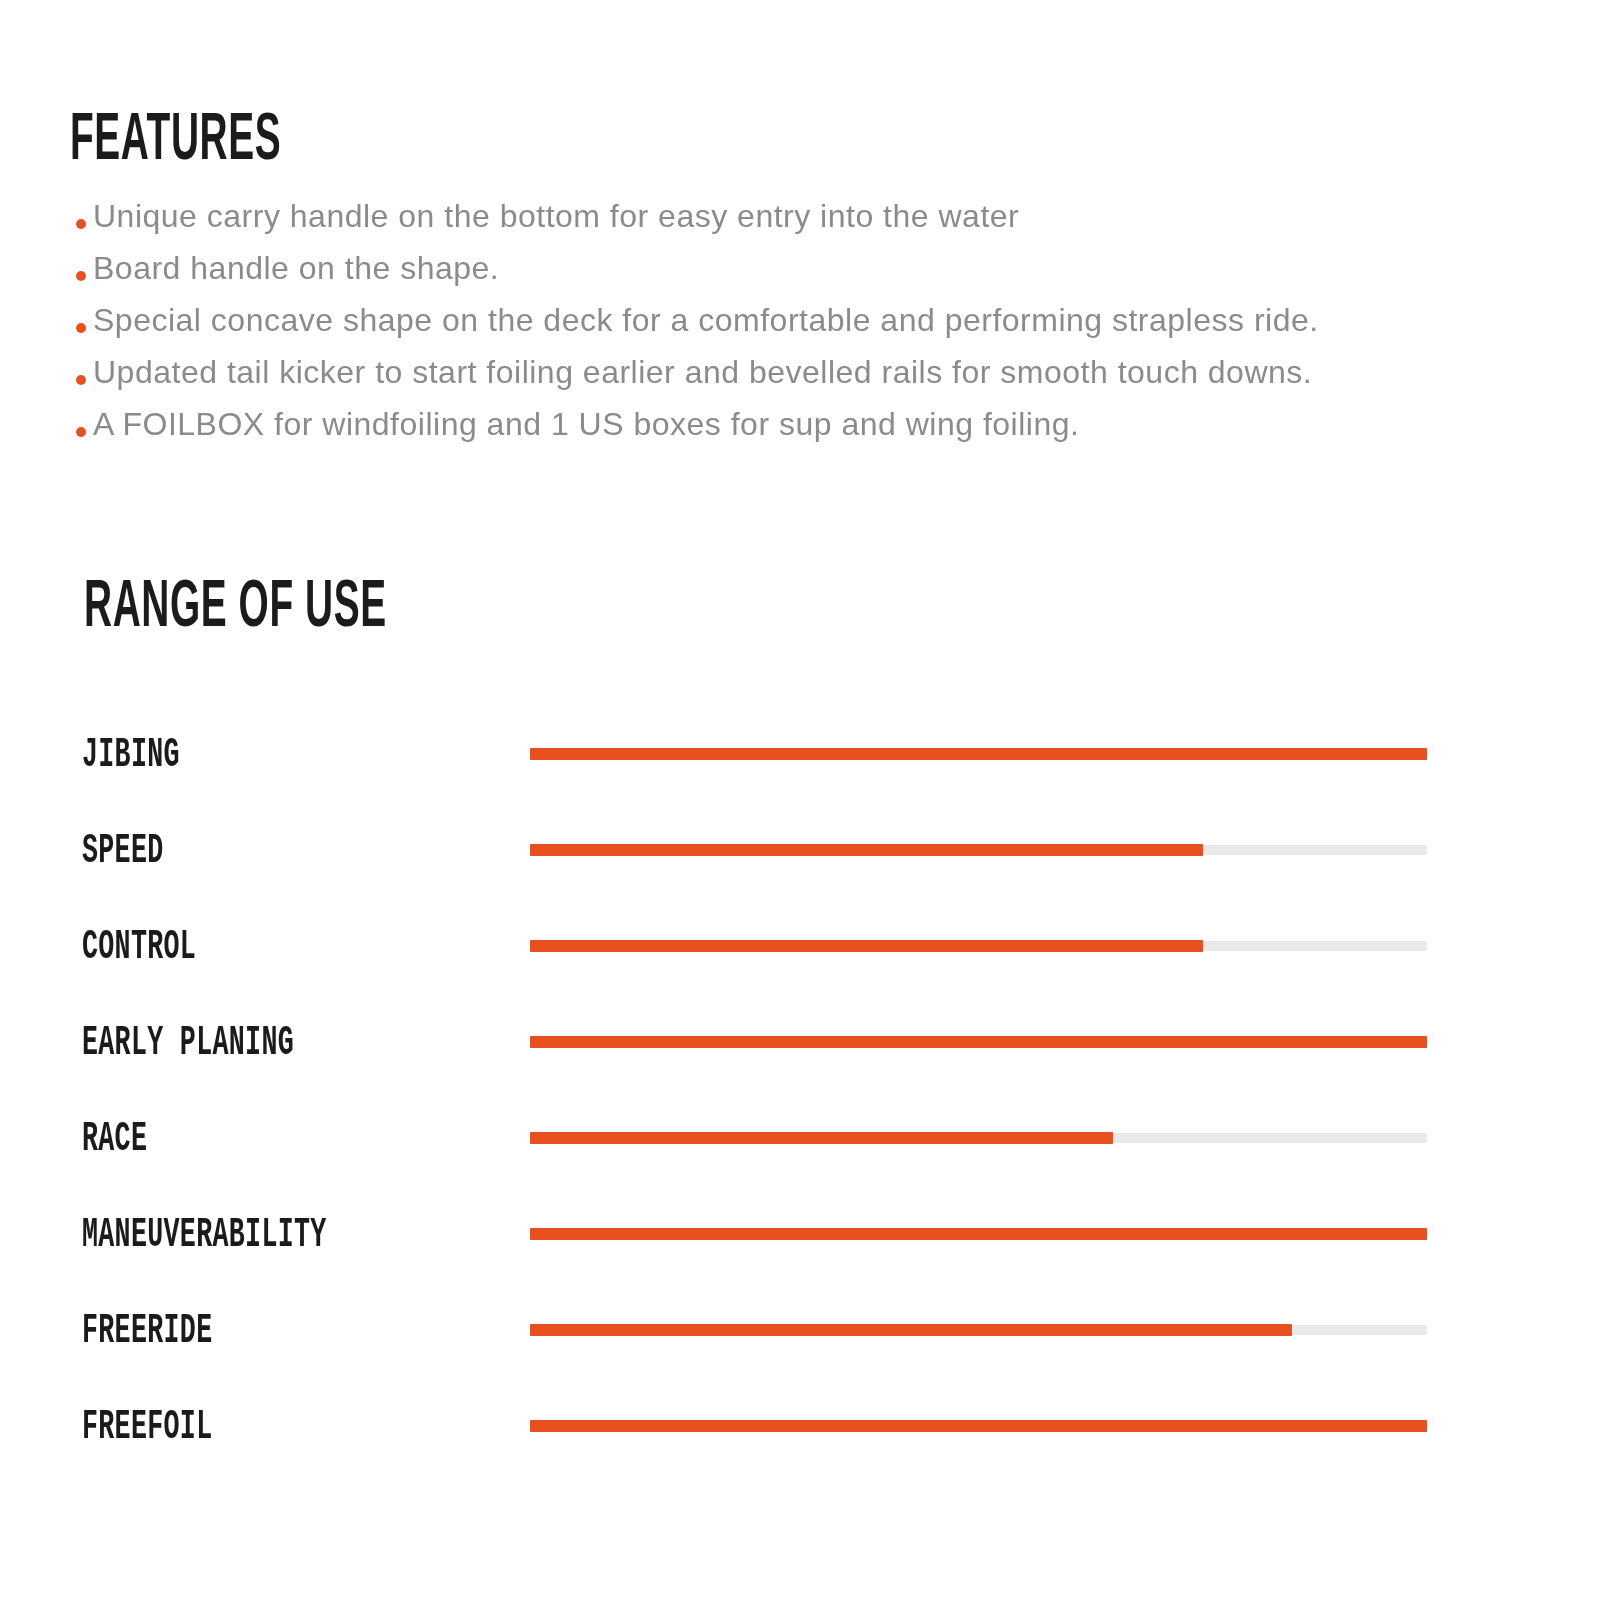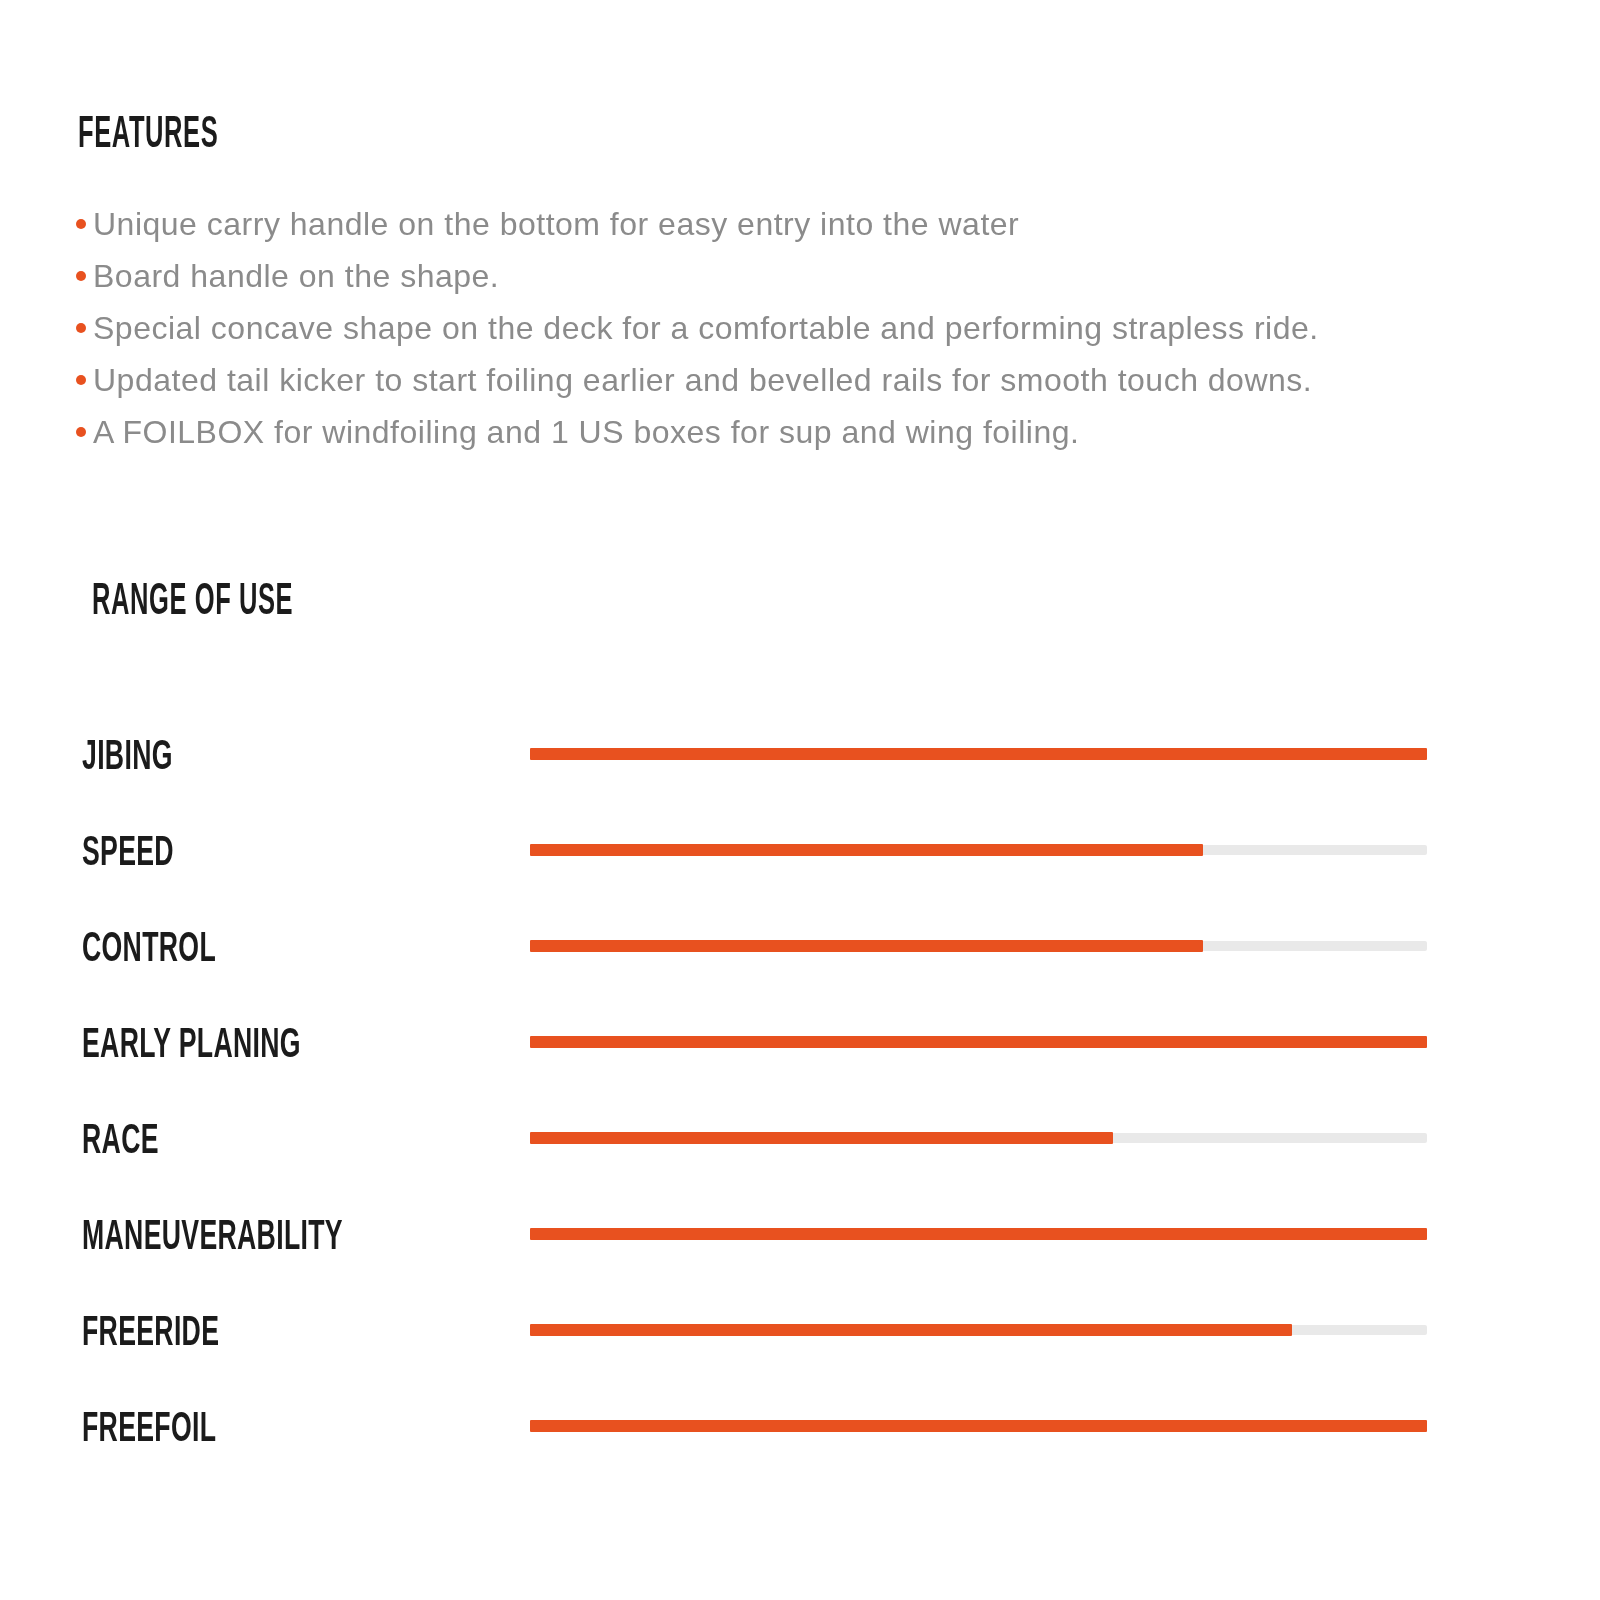--- a/index.html
+++ b/index.html
@@ -20,24 +20,24 @@
   }
   
   .cond {
     display: inline-block;
     transform: scaleX(0.58);
     transform-origin: 0 50%;
     white-space: nowrap;
     font-weight: 700;
   }
   h1, h2 {
-    margin: 8px;
+    margin: 0;
     padding: 0;
     color: var(--heading, #1b1b1b);
-    font-size: 44px;
+    font-size: 67px;
     line-height: 1;
     letter-spacing: 1px;
     font-weight: 700;
   }
   .features-title {
     position: absolute;
     left: 70px;
     top: 102px;
   }
   .features-list {
@@ -45,21 +45,21 @@
     margin: 0;
     padding: 0;
     position: absolute;
     left: 70px;
     top: 198px;
     width: 1470px;
   }
   .feature-item {
     height: 52px;
     display: flex;
-    align-items: center;
+    align-items: flex-start;
     position: relative;
     padding-left: 23px;
     font-size: 32px;
     letter-spacing: 0.5px;
     color: var(--body_text, #8b8b8b);
     white-space: nowrap;
   }
   .dot {
     position: absolute;
     left: 6px;
@@ -78,20 +78,21 @@
   .chart {
     position: absolute;
     left: 82px;
     top: 706px;
     width: 1345px;
   }
   .chart-row {
     height: 96px;
     display: flex;
     align-items: center;
+    font-family: Liberation Mono, monospace;
   }
   .bar-label {
     width: 448px;
     flex: none;
     font-size: 43px;
     line-height: 1;
     color: var(--heading, #1b1b1b);
     font-weight: 700;
   }
   .bar-label-text {

